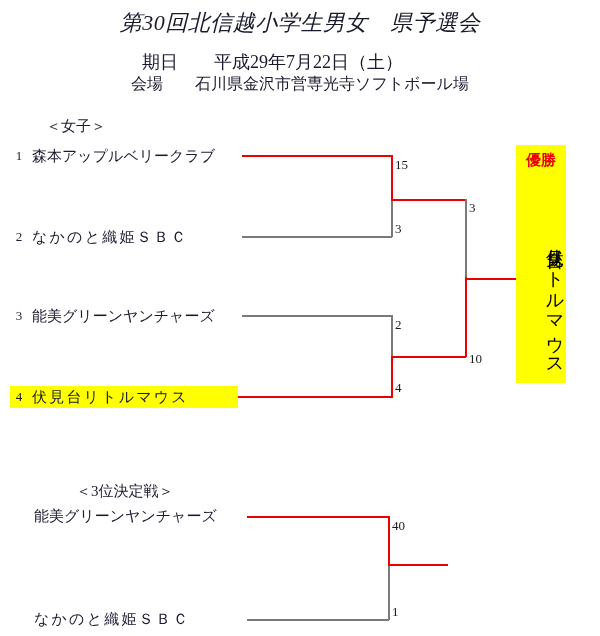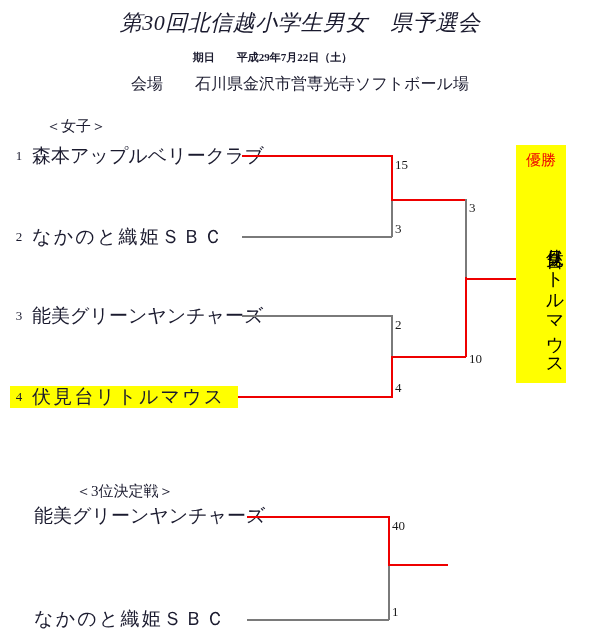--- a/index.html
+++ b/index.html
@@ -23,24 +23,23 @@
     text-align: center;
     font-size: 22px;
     letter-spacing: 0.5px;
     color: #1a1a2e;
     white-space: pre;
     font-style: italic;
   }
   #meta-date {
     left: 0; top: 50px; width: 545px;
     text-align: center;
-    font-size: 11px;
-    white-space: pre;
-    color: #1a1a2e;
-    font-weight: bold;
+    font-size: 18px;
+    white-space: pre;
+    color: #1a1a2e;
   }
   #meta-venue {
     left: 0; top: 74px; width: 600px;
     text-align: center;
     font-size: 16px;
     white-space: pre;
     color: #1a1a2e;
   }
 
   
@@ -64,21 +63,21 @@
     position: absolute;
     left: 0;
     width: 18px;
     text-align: center;
     font-size: 13px;
     font-family: "Liberation Serif", serif;
   }
   .team-name {
     position: absolute;
     left: 22px;
-    font-size: 19px;
+    font-size: 15px;
   }
   .team-name.spaced { letter-spacing: 2.2px; }
   .team-row.highlight { background: #ffff00; }
 
   #team-1 { left: 10px; top: 145px; width: 232px; }
   #team-2 { left: 10px; top: 226px; width: 232px; }
   #team-3 { left: 10px; top: 305px; width: 232px; }
   #team-4 { left: 10px; top: 386px; width: 228px; }
 
   .team-row-np { 
@@ -114,21 +113,21 @@
     left: 516px; top: 145px;
     width: 50px; height: 238px;
     background: #ffff00;
   }
   #champion-label {
     position: absolute;
     left: 0; top: 6px;
     width: 50px;
     text-align: center;
     font-size: 15px;
-    font-weight: normal;
+    font-weight: bold;
     color: #ee0000;
     white-space: nowrap;
   }
   #champion-name {
     position: absolute;
     left: 0; top: 28px;
     width: 50px;
     text-align: center;
     font-size: 18px;
     line-height: 22px;

